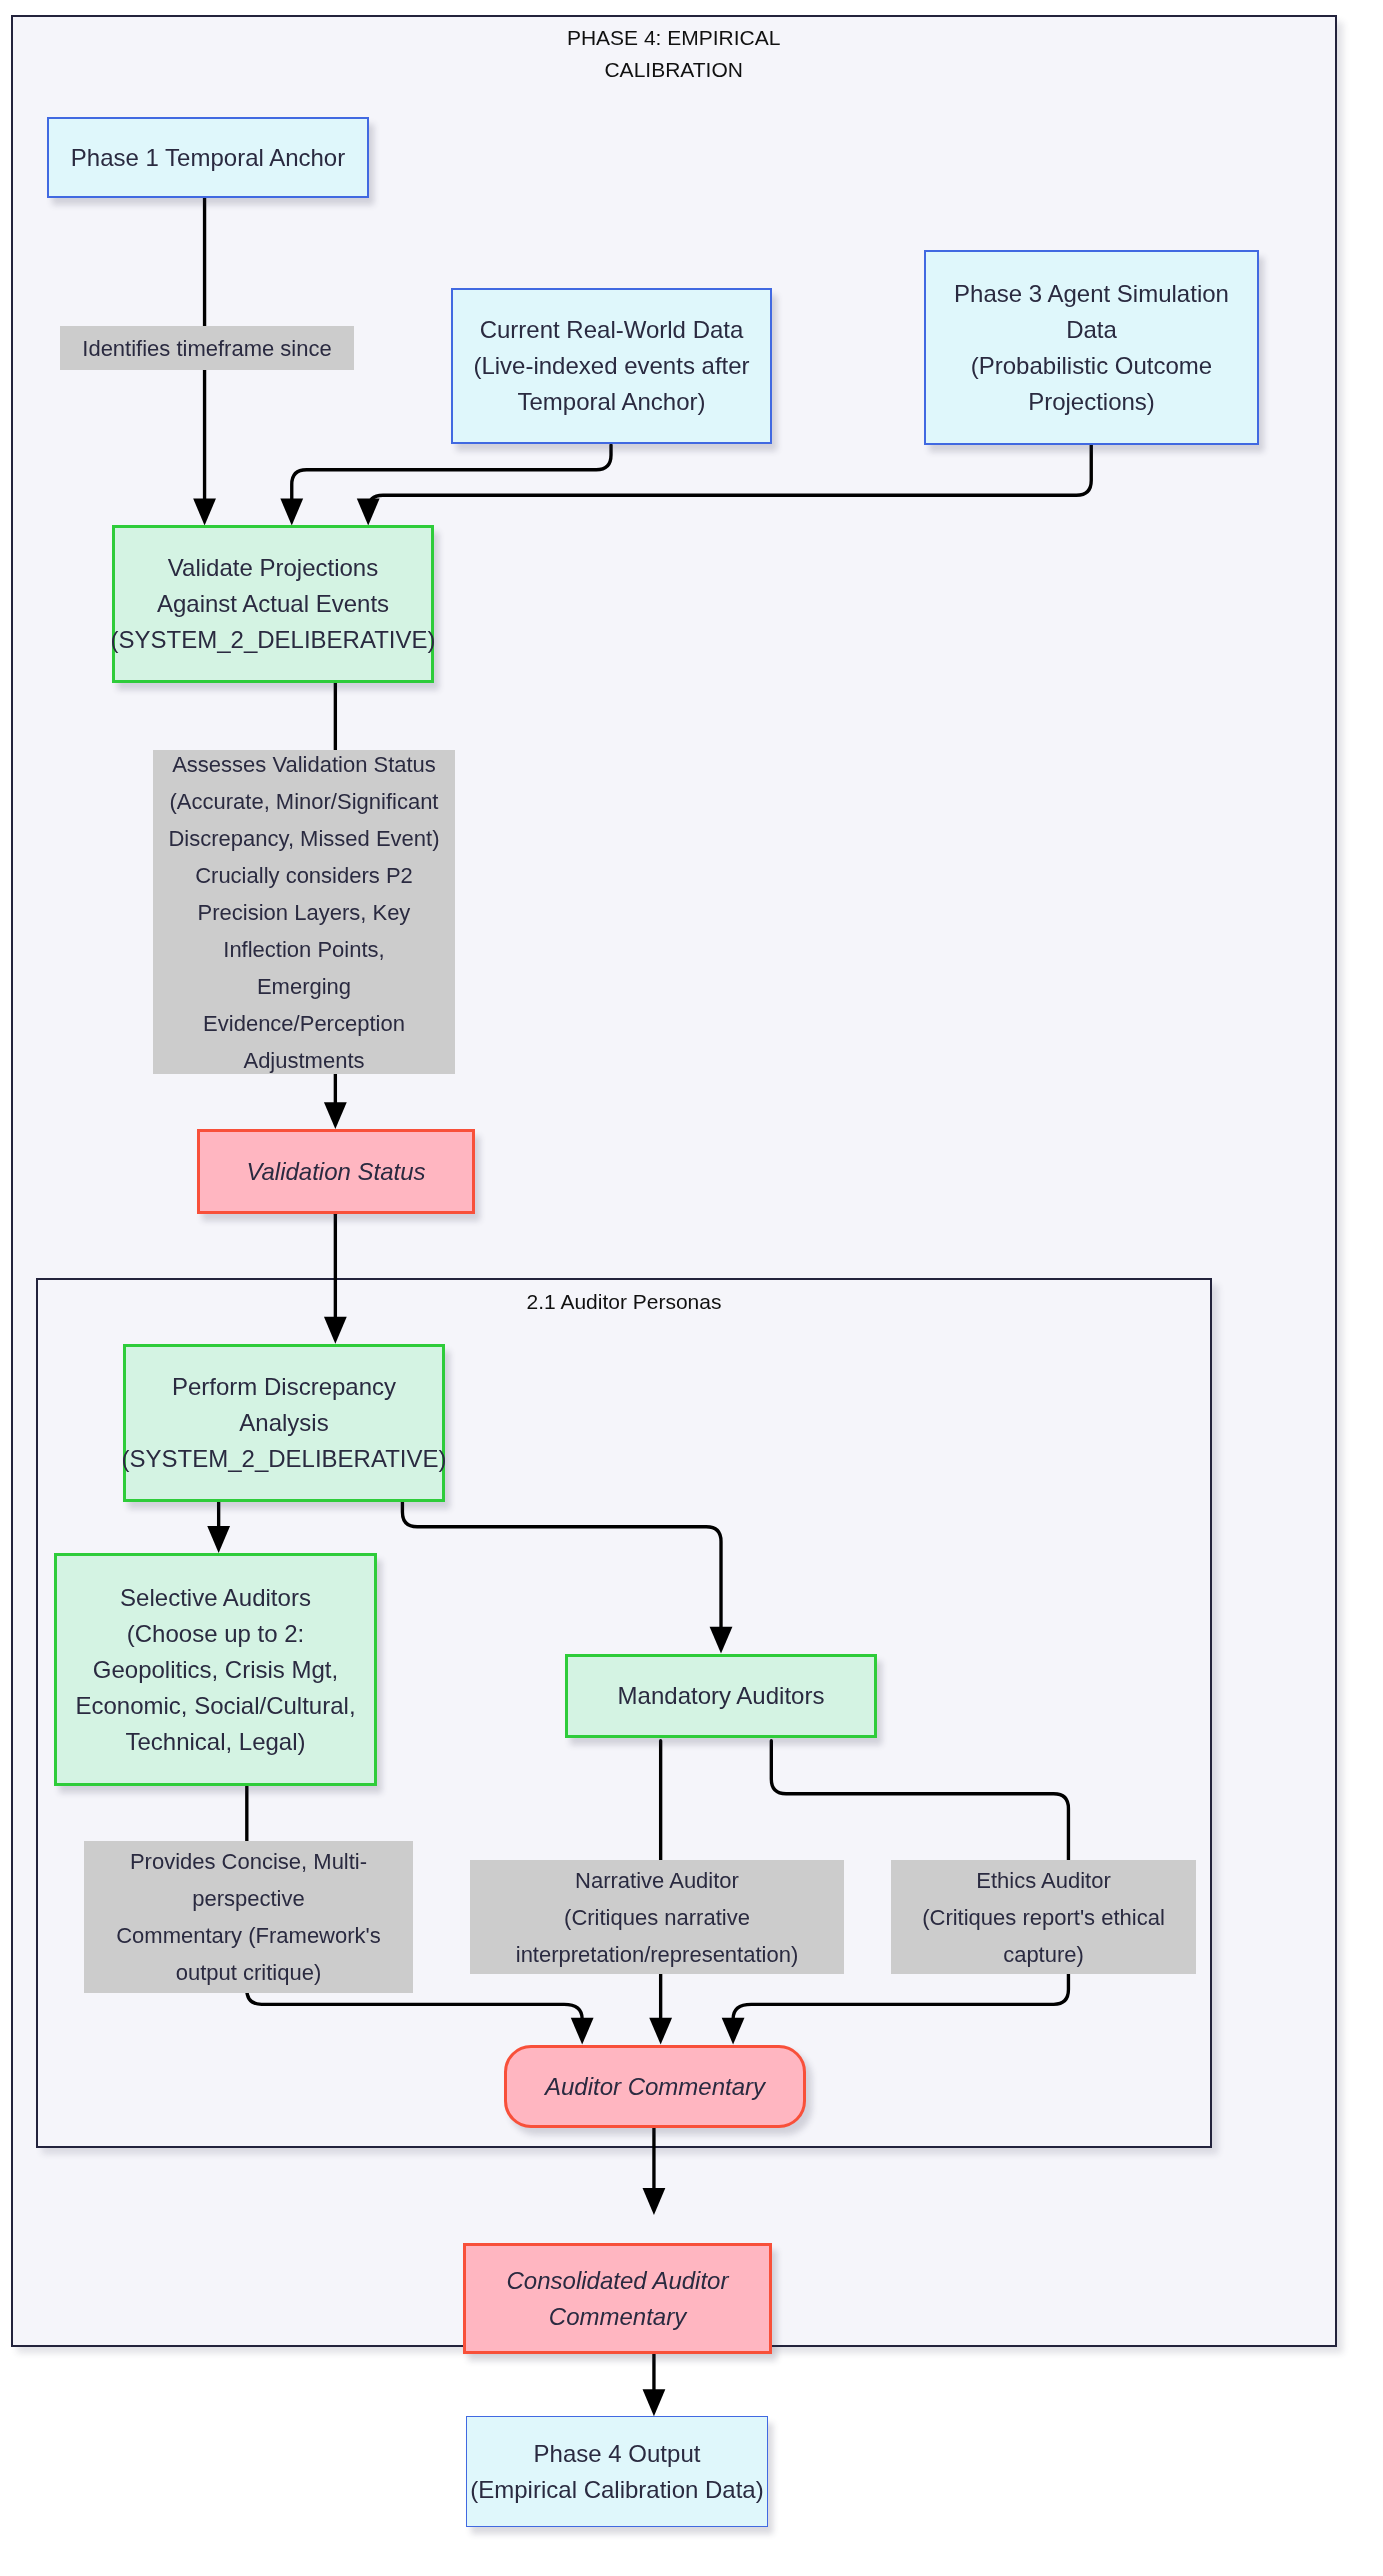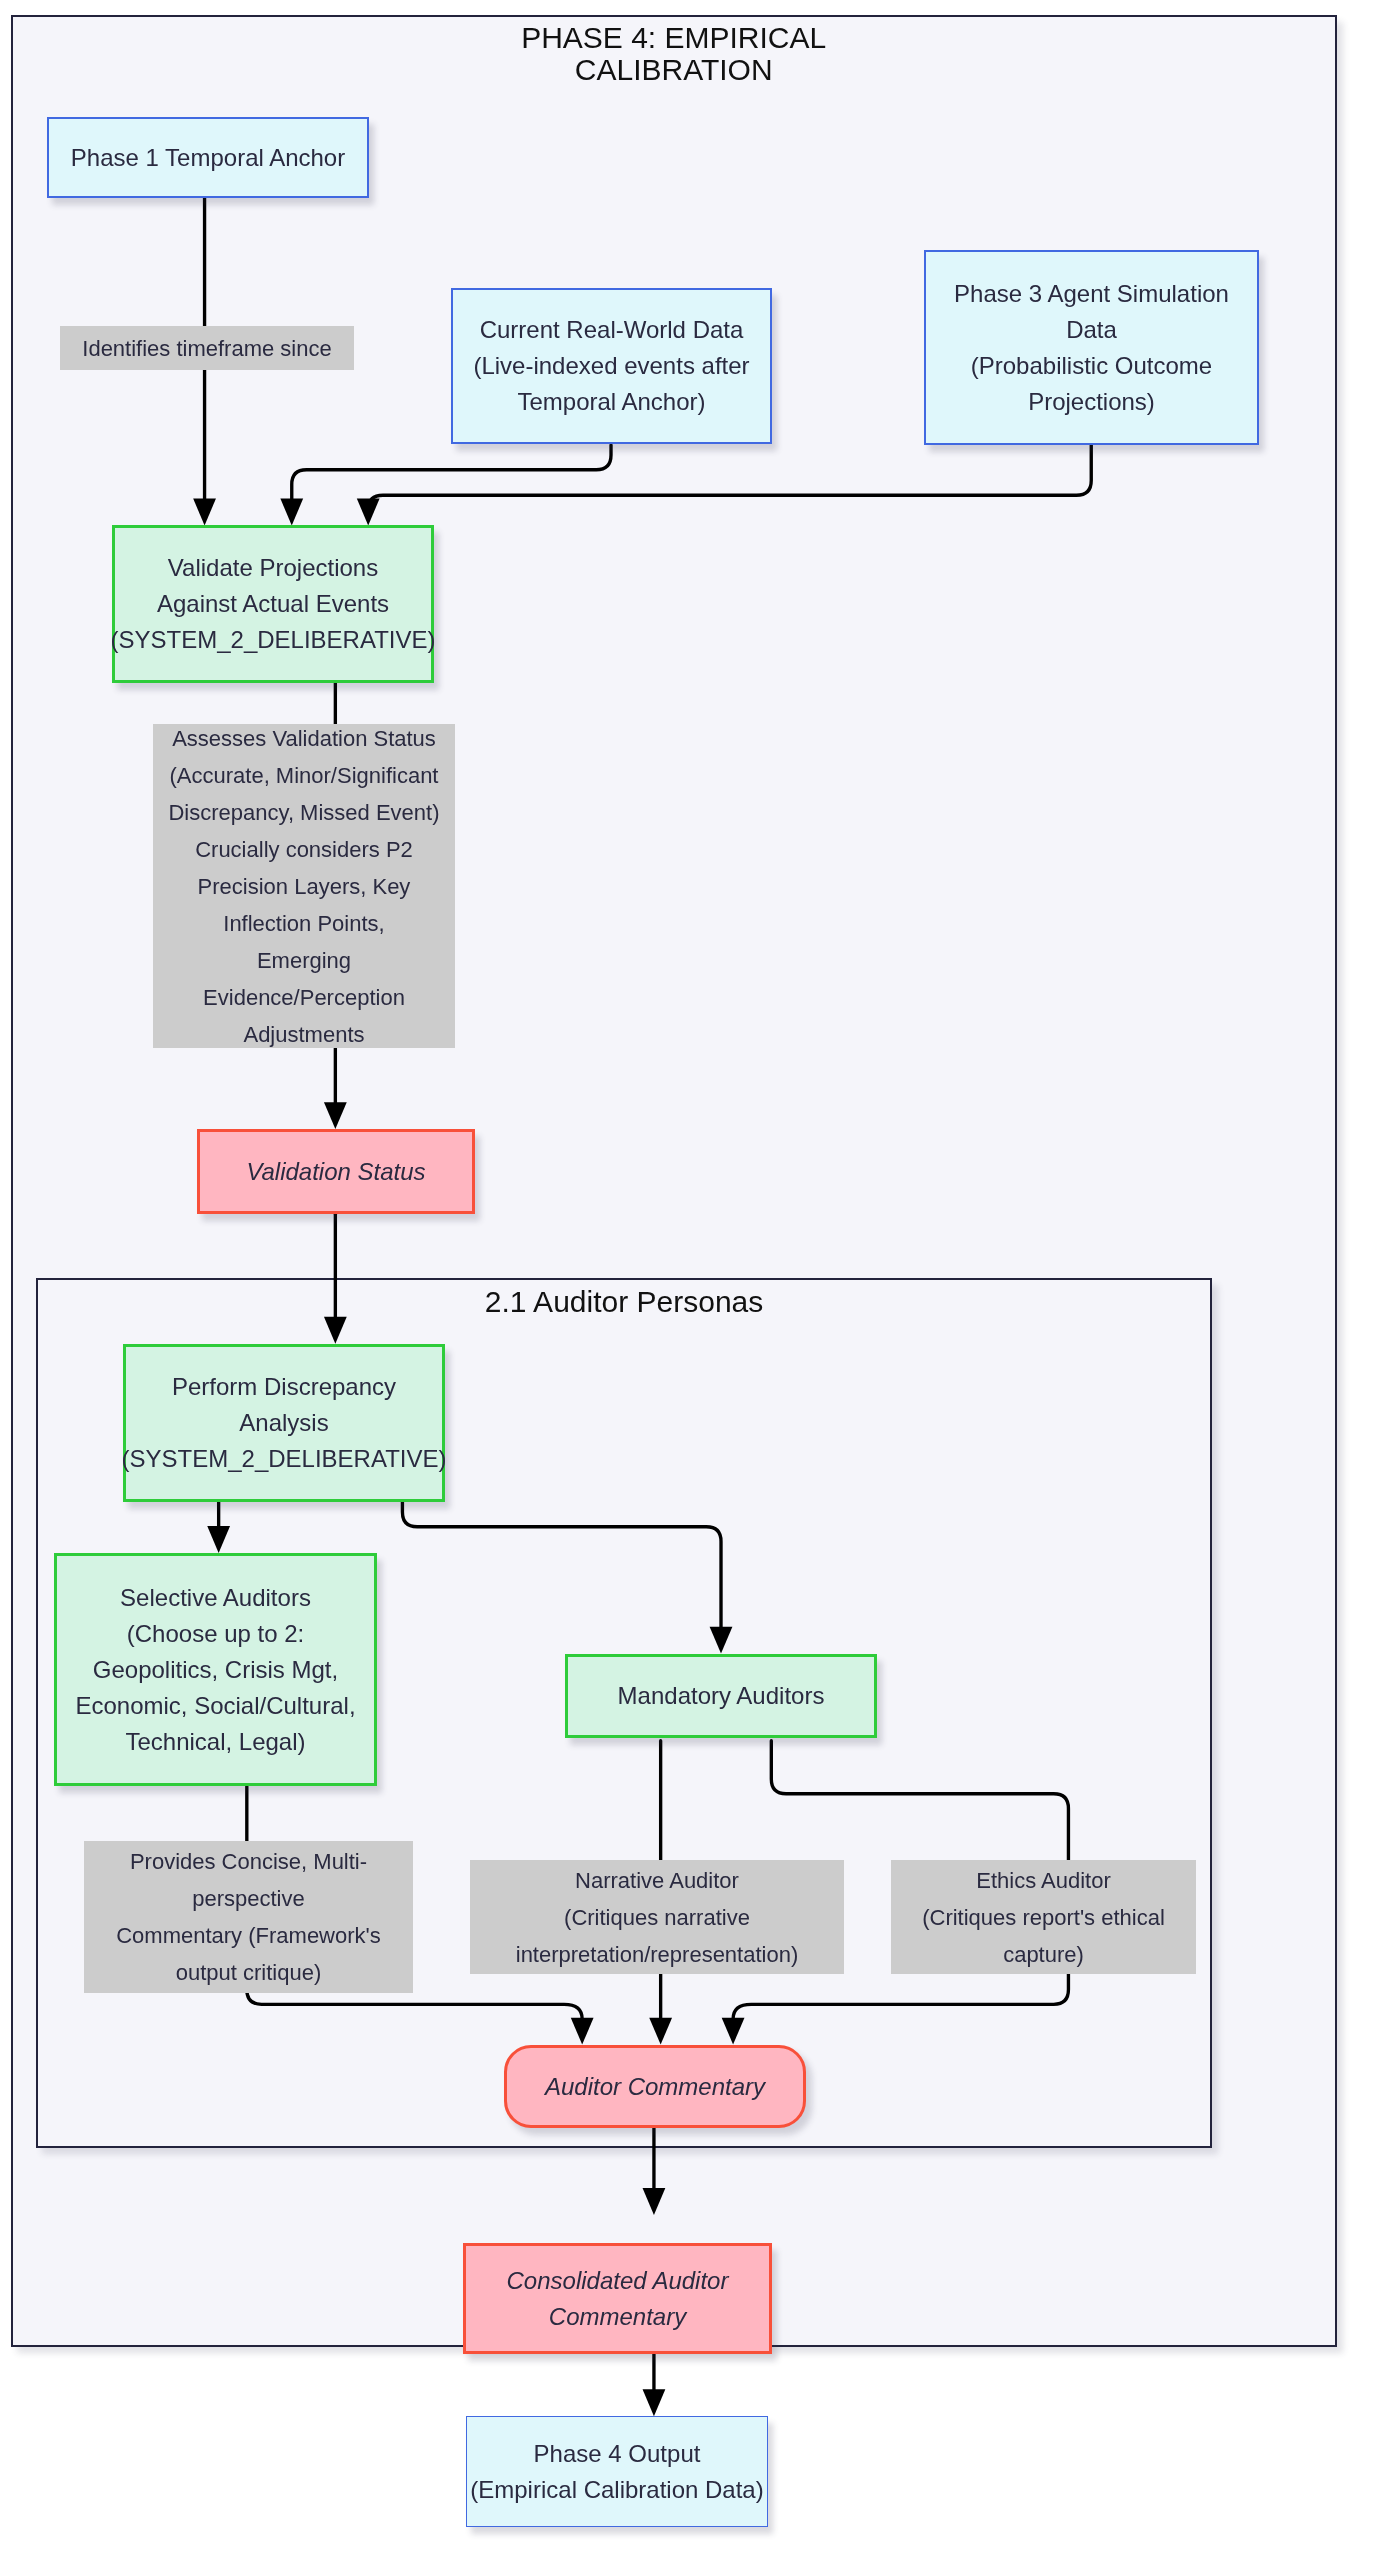--- a/index.html
+++ b/index.html
@@ -15,21 +15,21 @@
     font-family:"Liberation Sans","DejaVu Sans",sans-serif;color:var(--text-dark);
   }
   .container{
     position:absolute;background:var(--container-fill);
     border:2.7px solid var(--container-border);
     box-shadow:6px 7.4px 6.7px rgba(50,50,80,0.14);
     z-index:1;box-sizing:border-box;
   }
   .container-title{
     position:absolute;left:0;right:0;text-align:center;
-    font-size:30px;line-height:32px;font-weight:500;color:var(--title-color);
+    font-size:21px;line-height:32px;font-weight:500;color:var(--title-color);
     white-space:pre-line;z-index:5;
   }
   svg.edges{position:absolute;left:0;top:0;z-index:6;}
   .node{
     position:absolute;display:flex;align-items:center;justify-content:center;
     text-align:center;font-size:24px;line-height:36px;white-space:pre-line;
     box-sizing:border-box;z-index:10;
     box-shadow:5.4px 6.7px 6px rgba(50,50,80,0.18);
   }
   .node-cyan{background:var(--cyan-fill);border:2.7px solid var(--cyan-border);}
@@ -116,21 +116,21 @@
 <div class="node node-pink rounded" style="left:504px;top:2045px;width:302px;height:83px;">Auditor Commentary</div>
 
 <div class="node node-pink" style="left:463px;top:2215px;width:309px;height:111px;margin-top:28px;">Consolidated Auditor
 Commentary</div>
 
 <div class="node node-cyan thin" style="left:466px;top:2416px;width:302px;height:111px;">Phase 4 Output
 (Empirical Calibration Data)</div>
 
 <div class="elabel" style="left:60px;top:326px;width:294px;height:44px;">Identifies timeframe since</div>
 
-<div class="elabel" style="left:153px;top:724px;width:302px;height:324px;">Assesses Validation Status
+<div class="elabel" style="left:153px;top:750px;width:302px;height:324px;">Assesses Validation Status
 (Accurate, Minor/Significant
 Discrepancy, Missed Event)
 Crucially considers P2
 Precision Layers, Key
 Inflection Points,
 Emerging
 Evidence/Perception
 Adjustments</div>
 
 <div class="elabel" style="left:84px;top:1841px;width:329px;height:152px;">Provides Concise, Multi-

